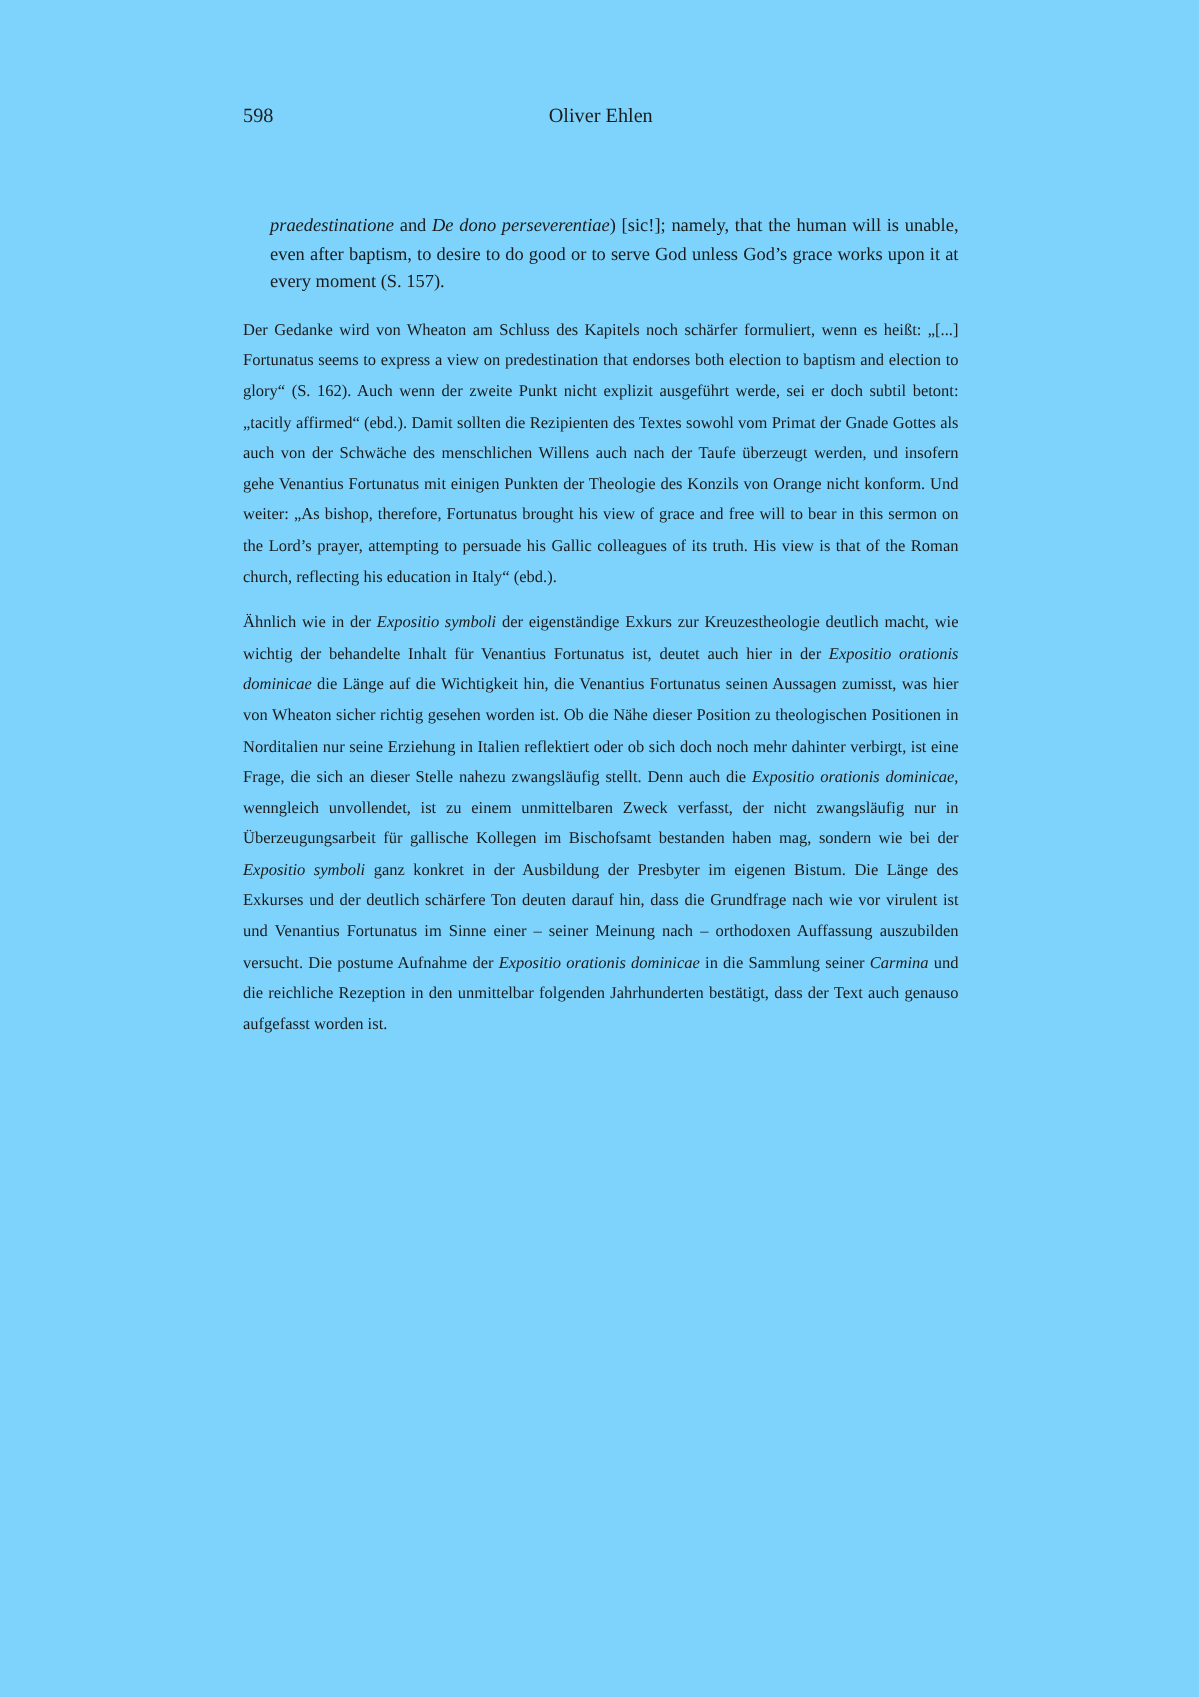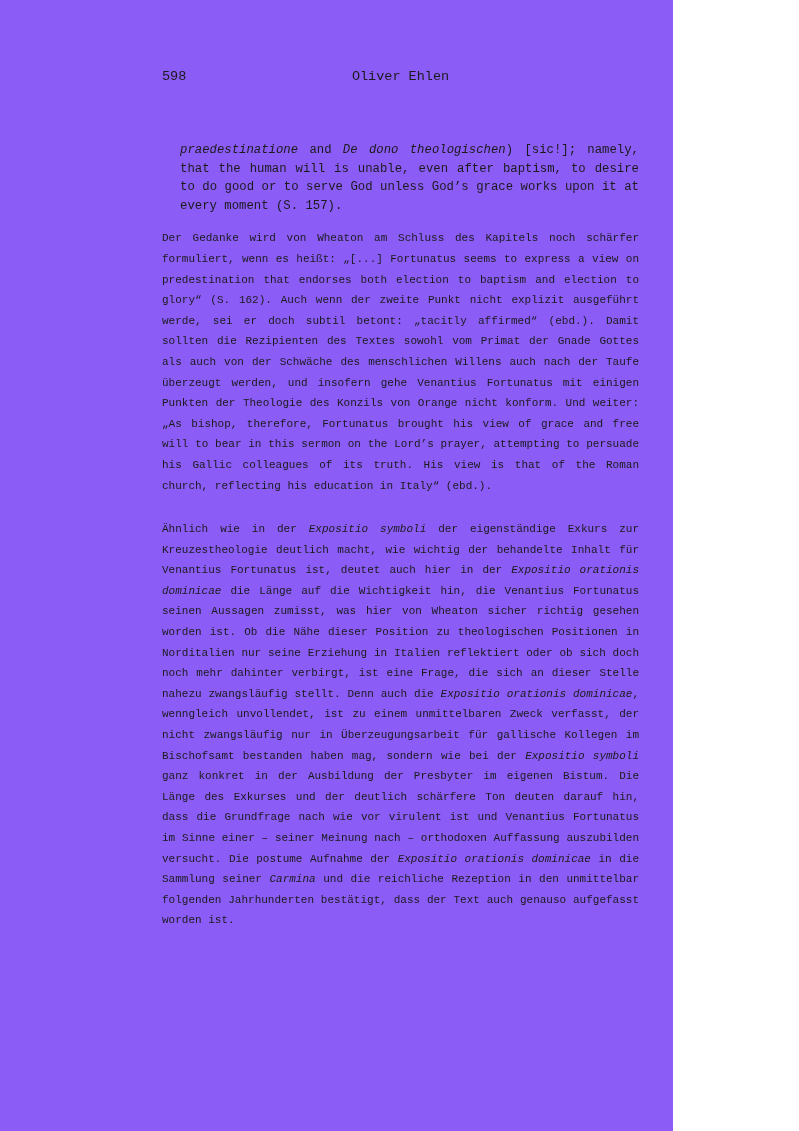--- a/index.html
+++ b/index.html
@@ -2,25 +2,25 @@
 <html lang="de"><head>
 <meta charset="utf-8">
 <style>
   html, body {
     margin: 0;
     padding: 0;
     background: #ffffff;
   }
   .page {
     position: relative;
-    width: 673px;
+    width: 799px;
     height: 1131px;
-    background: #8b5cf6;
+    background: #7dd3fc;
     overflow: hidden;
-    font-family: Liberation Mono, monospace;
+    font-family: Liberation Serif, serif;
     color: #1b1b1b;
   }
   .text-col {
     position: absolute;
     left: 162px;
     top: 68px;
     width: 477px;
   }
   .running-head {
     position: relative;
@@ -46,35 +46,35 @@
     hyphens: auto;
   }
   .para {
     margin: 13px 0 0 0;
     font-size: 11px;
     line-height: 20.6px;
     text-align: justify;
     hyphens: auto;
   }
   .para + .para {
-    margin-top: 23px;
+    margin-top: 10px;
   }
   em { font-style: italic; }
 </style>
 </head>
 <body>
 
 <div class="page">
   <div class="text-col">
 
     <header class="running-head">
       <span class="pageno">598</span>
       <span class="author">Oliver Ehlen</span>
     </header>
 
-    <blockquote class="quote" lang="en"><em>praedestinatione</em><span> and </span><em>De dono theologischen</em><span>) [sic!]; namely, that the human will is unable, even after baptism, to desire to do good or to serve God unless God’s grace works upon it at every moment (S. 157).</span></blockquote>
+    <blockquote class="quote" lang="en"><em>praedestinatione</em><span> and </span><em>De dono perseverentiae</em><span>) [sic!]; namely, that the human will is unable, even after baptism, to desire to do good or to serve God unless God’s grace works upon it at every moment (S. 157).</span></blockquote>
 
     <p class="para" lang="de"><span>Der Gedanke wird von Wheaton am Schluss des Kapitels noch schärfer formuliert, wenn es heißt: „[...] Fortunatus seems to express a view on predestination that endorses both election to baptism and election to glory“ (S. 162). Auch wenn der zweite Punkt nicht explizit ausgeführt werde, sei er doch subtil betont: „tacitly affirmed“ (ebd.). Damit sollten die Rezipienten des Textes sowohl vom Primat der Gnade Gottes als auch von der Schwäche des menschlichen Willens auch nach der Taufe überzeugt werden, und insofern gehe Venantius Fortunatus mit einigen Punkten der Theologie des Konzils von Orange nicht konform. Und weiter: „As bishop, therefore, Fortunatus brought his view of grace and free will to bear in this sermon on the Lord’s prayer, attempting to persuade his Gallic colleagues of its truth. His view is that of the Roman church, reflecting his education in Italy“ (ebd.).</span></p>
 
     <p class="para" lang="de"><span>Ähnlich wie in der </span><em>Expositio symboli</em><span> der eigenständige Exkurs zur Kreuzestheologie deutlich macht, wie wichtig der behandelte Inhalt für Venantius Fortunatus ist, deutet auch hier in der </span><em>Expositio orationis dominicae</em><span> die Länge auf die Wichtigkeit hin, die Venantius Fortunatus seinen Aussagen zumisst, was hier von Wheaton sicher richtig gesehen worden ist. Ob die Nähe dieser Position zu theologischen Positionen in Norditalien nur seine Erziehung in Italien reflektiert oder ob sich doch noch mehr dahinter verbirgt, ist eine Frage, die sich an dieser Stelle nahezu zwangsläufig stellt. Denn auch die </span><em>Expositio orationis dominicae</em><span>, wenngleich unvollendet, ist zu einem unmittelbaren Zweck verfasst, der nicht zwangsläufig nur in Überzeugungsarbeit für gallische Kollegen im Bischofsamt bestanden haben mag, sondern wie bei der </span><em>Expositio symboli</em><span> ganz konkret in der Ausbildung der Presbyter im eigenen Bistum. Die Länge des Exkurses und der deutlich schärfere Ton deuten darauf hin, dass die Grundfrage nach wie vor virulent ist und Venantius Fortunatus im Sinne einer – seiner Meinung nach – orthodoxen Auffassung auszubilden versucht. Die postume Aufnahme der </span><em>Expositio orationis dominicae</em><span> in die Sammlung seiner </span><em>Carmina</em><span> und die reichliche Rezeption in den unmittelbar folgenden Jahrhunderten bestätigt, dass der Text auch genauso aufgefasst worden ist.</span></p>
 
   </div>
 </div>
 
 </body></html>

